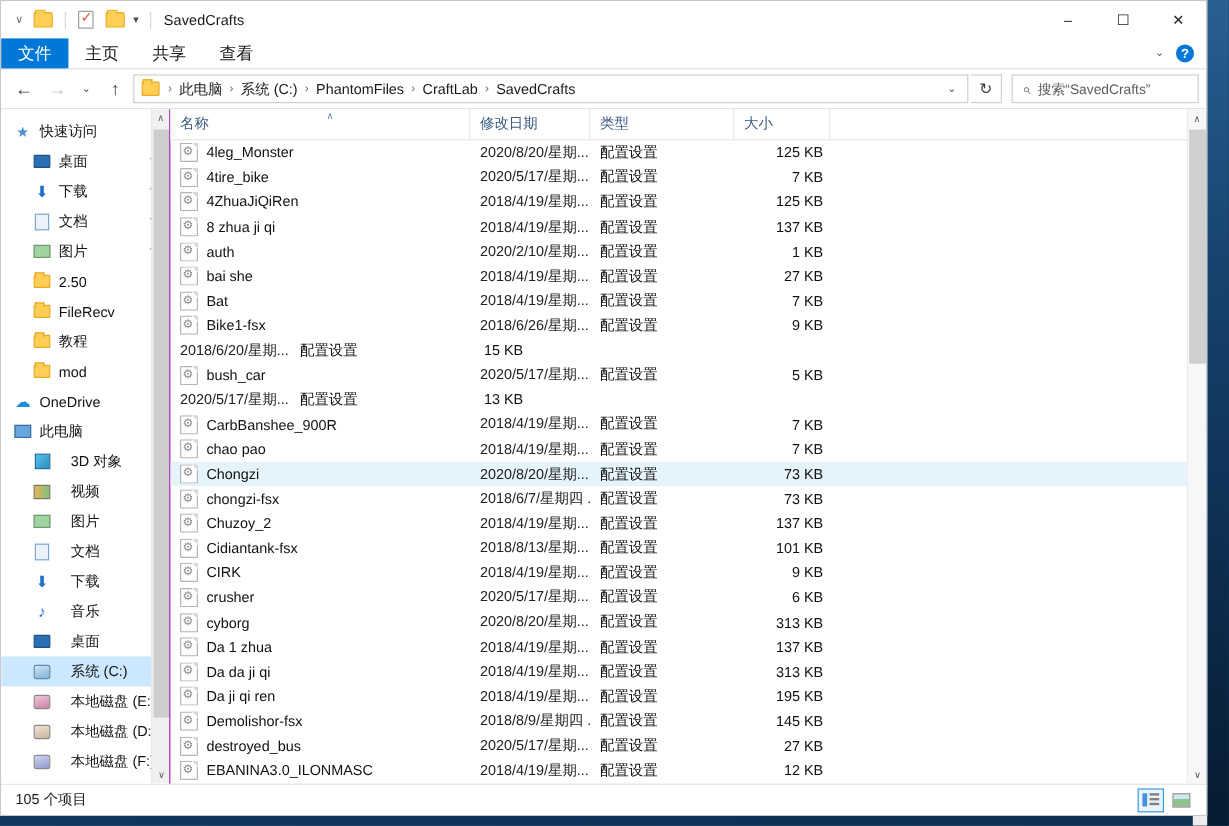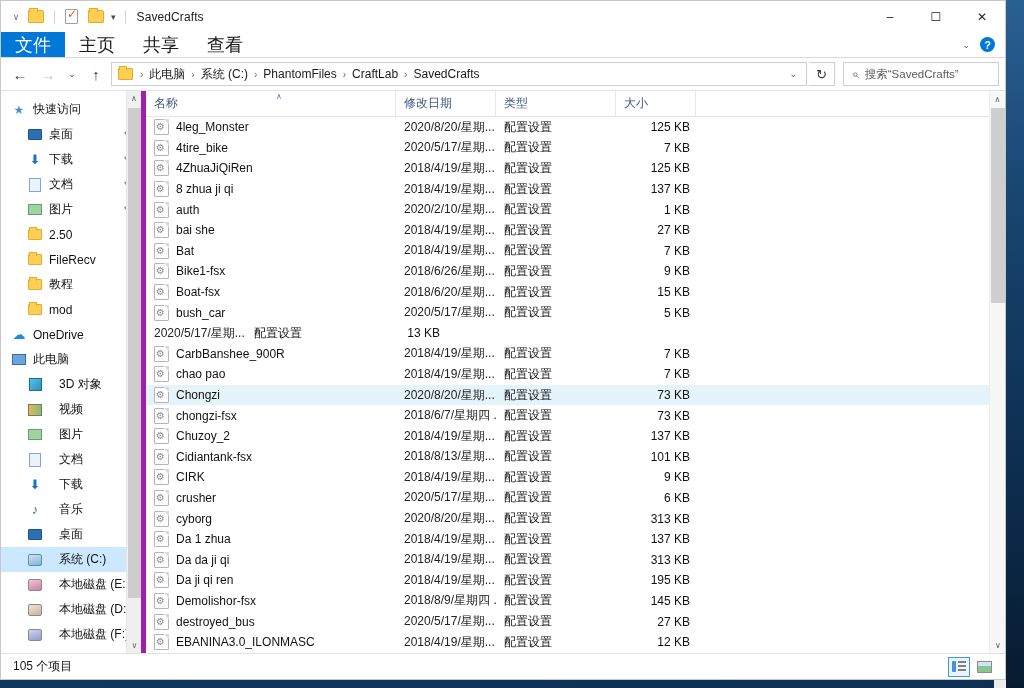--- a/index.html
+++ b/index.html
@@ -79,21 +79,21 @@
     font-size: 12px; color: #222;
   }
 
   
   .ribbon {
     height: 26px; flex: 0 0 26px; display: flex; align-items: stretch;
     border-bottom: 1px solid #dadada; background: #fff;
   }
   .rtab {
     padding: 0 14px; display: flex; align-items: center;
-    font-size: 18px; color: #1a1a1a;
+    font-size: 14px; color: #1a1a1a;
   }
   .rtab.file { background: #0078d7; color: #fff; font-weight: normal; }
   .ribbon-right { margin-left: auto; display: flex; align-items: center; gap: 10px; padding-right: 10px; }
   .chev-down { font-size: 9px; color: #555; }
   .help-ico {
     width: 15px; height: 15px; border-radius: 50%;
     background: #0078d7; color: #fff; font-size: 11px; font-weight: bold;
     display: flex; align-items: center; justify-content: center;
   }
 
@@ -180,21 +180,21 @@
     height: 15px; display: flex; align-items: center; justify-content: center;
     font-size: 8px; color: #606060;
   }
   .sb-arrow.bot { position: absolute; bottom: 0; width: 15px; }
   .sb-thumb {
     position: absolute; left: 1px; width: 13px; top: 17px; height: 490px;
     background: #cdcdcd;
   }
 
   
-  .filepane { flex: 1 1 auto; display: flex; flex-direction: column; min-width: 0; position: relative; border-left: 5px solid #a21caf; }
+  .filepane { flex: 1 1 auto; display: flex; flex-direction: column; min-width: 0; position: relative; border-left: 1px solid #a21caf; }
   .colhdr {
     height: 26px; flex: 0 0 26px; display: flex; align-items: stretch;
     border-bottom: 1px solid #e5e5e5; background: #fff; position: relative;
   }
   .col {
     display: flex; align-items: center; font-size: 12px; color: #3a5a80;
     padding-left: 8px; border-right: 1px solid #e8e8e8; position: relative;
   }
   .col.name { width: 250px; flex: 0 0 250px; }
   .col.date { width: 100px; flex: 0 0 100px; }
@@ -548,24 +548,20 @@
           <div class="row">
             <div class="cell name">
               <span class="fileico"></span>
               <span>Bike1-fsx</span>
             </div>
             <div class="cell date">2018/6/26/星期...</div>
             <div class="cell type">配置设置</div>
             <div class="cell size">9 KB</div>
           </div>
           <div class="row">
-            <div class="cell name">
-              <span class="fileico"></span>
-              <span>Boat-fsx</span>
-            </div>
             <div class="cell date">2018/6/20/星期...</div>
             <div class="cell type">配置设置</div>
             <div class="cell size">15 KB</div>
           </div>
           <div class="row">
             <div class="cell name">
               <span class="fileico"></span>
               <span>bush_car</span>
             </div>
             <div class="cell date">2020/5/17/星期...</div>

